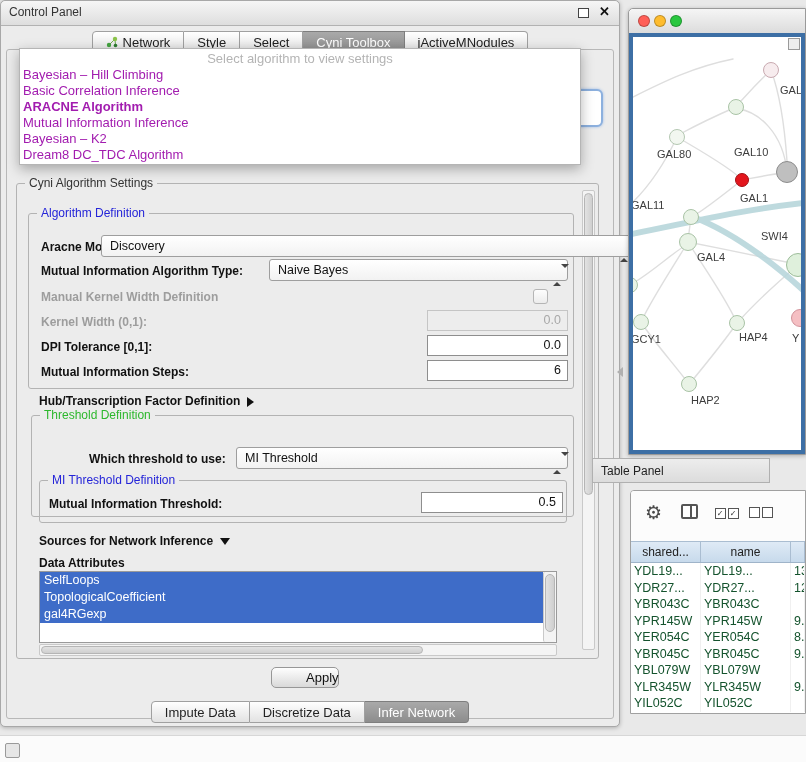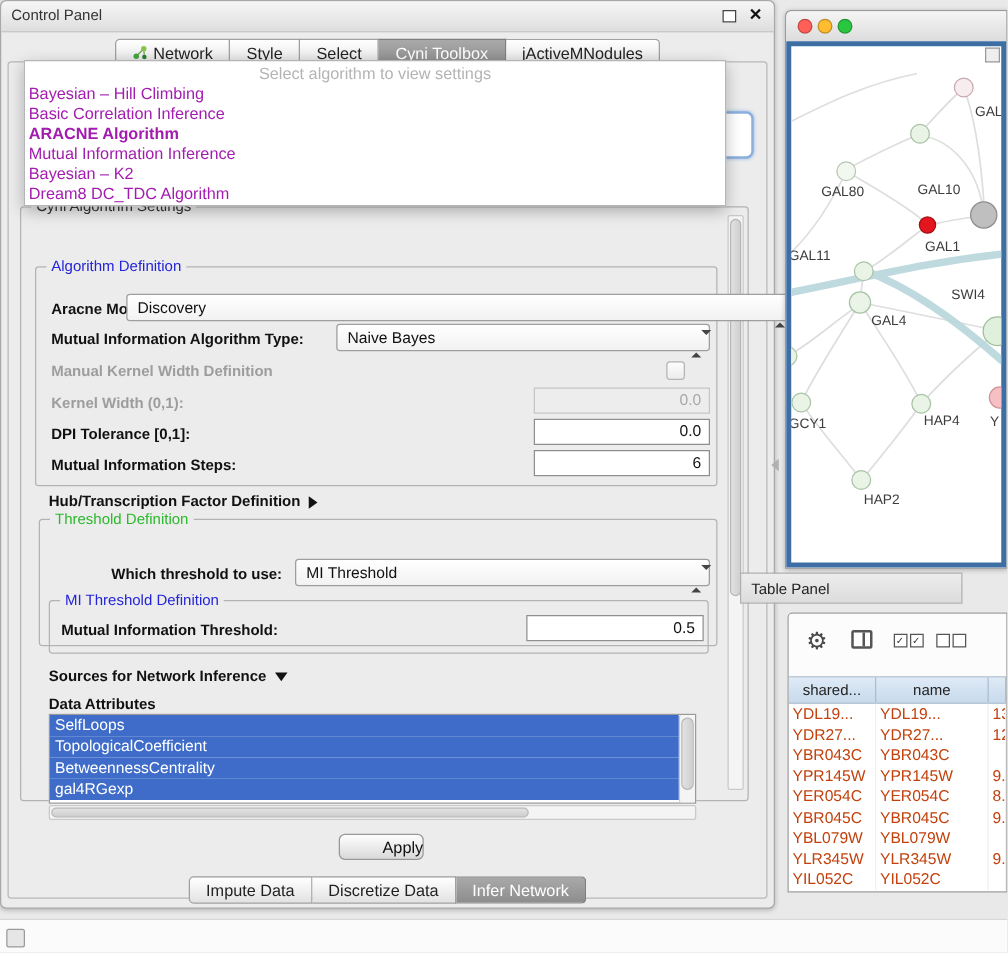--- a/index.html
+++ b/index.html
@@ -75,21 +75,21 @@
   .gear{position:absolute;left:14px;top:10px;font-size:19px;color:#4a4a4a;}
   .cols-ic{position:absolute;left:50px;top:13px;width:17px;height:15px;border:2px solid #555;border-radius:2px;background:#fff;box-sizing:border-box;}
   .cols-ic div{position:absolute;left:50%;top:0;bottom:0;width:2px;background:#555;}
   .ckpair{position:absolute;top:16px;font-size:10px;letter-spacing:1px;color:#333;}
   .ckbox{display:inline-block;width:9px;height:9px;border:1px solid #555;font-size:8px;line-height:9px;text-align:center;margin-right:2px;background:#fff;}
   .thead{position:absolute;left:0;top:50px;right:0;height:22px;display:grid;grid-template-columns:70px 90px 1fr;
     background:linear-gradient(#dfeaf6,#c7daec);border-top:1px solid #aabdd1;border-bottom:1px solid #9fb4c9;box-sizing:border-box;}
   .th{font-size:12px;color:#222;text-align:center;line-height:20px;border-right:1px solid #aabdd1;overflow:hidden;white-space:nowrap;}
   .tbody{position:absolute;left:0;top:72px;right:0;bottom:0;}
   .tr{display:grid;grid-template-columns:70px 90px 1fr;height:16.5px;}
-  .td{font-size:12.5px;color:#c2410c;padding-left:3px;line-height:16.5px;overflow:hidden;white-space:nowrap;border-right:1px solid #f0f0f0;}
+  .td{font-size:12.5px;color:#14532d;padding-left:3px;line-height:16.5px;overflow:hidden;white-space:nowrap;border-right:1px solid #f0f0f0;}
   
   .bottom-strip{position:absolute;left:0;top:735px;width:806px;height:27px;background:#fbfbfb;border-top:1px solid #d7d7d7;}
   .mini-icon{position:absolute;left:5px;top:743px;width:13px;height:13px;border:1px solid #9a9a9a;border-radius:2px;background:#e6e6e6;}
   .splitter{position:absolute;left:617px;top:367px;width:0;height:0;border-top:5px solid transparent;border-bottom:5px solid transparent;border-right:6px solid #b0b0b0;}
   .net-icon svg{display:block;}
 </style>
 </head>
 <body>
 
 <div class="page">
@@ -136,21 +136,21 @@
       <div id="popup-list">
           <div class="pop-item">Bayesian – Hill Climbing</div>
           <div class="pop-item">Basic Correlation Inference</div>
           <div class="pop-item bold">ARACNE Algorithm</div>
           <div class="pop-item">Mutual Information Inference</div>
           <div class="pop-item">Bayesian – K2</div>
           <div class="pop-item">Dream8 DC_TDC Algorithm</div>
         </div>
     </div>
 
-    <div class="group" style="left:15px;top:164px;width:583px;height:476px;">
+    <div class="group" style="left:15px;top:182px;width:583px;height:476px;">
       <span class="legend">Cyni Algorithm Settings</span>
 
       <div class="vsb" style="right:3px;top:6px;bottom:8px;">
         <div class="thumb" style="top:2px;height:300px;"></div>
       </div>
     </div>
 
     <div class="group" style="left:27px;top:212px;width:546px;height:176px;">
       <span class="legend blue">Algorithm Definition</span>
     </div>
@@ -192,21 +192,20 @@
     <div class="field" style="left:420px;top:491px;width:142px;">0.5</div>
 
     <span class="lbl" style="left:38px;top:533px;">
       <span>Sources for Network Inference</span><span class="tri-down"></span>
     </span>
     <span class="lbl" style="left:38px;top:555px;">Data Attributes</span>
     <div class="attr-list">
       <div id="attr-items">
           <div class="attr-item">SelfLoops</div>
           <div class="attr-item">TopologicalCoefficient</div>
-          <div class="attr-item">BetweennessCentrality</div>
           <div class="attr-item">gal4RGexp</div>
         </div>
       <div class="vsb" style="right:0;top:0;bottom:0;border-top:none;border-bottom:none;border-right:none;">
         <div class="thumb" style="top:2px;height:56px;"></div>
       </div>
     </div>
     <div class="hsb" style="left:38px;top:643px;width:518px;">
       <div class="thumb" style="left:1px;width:380px;"></div>
     </div>
 

